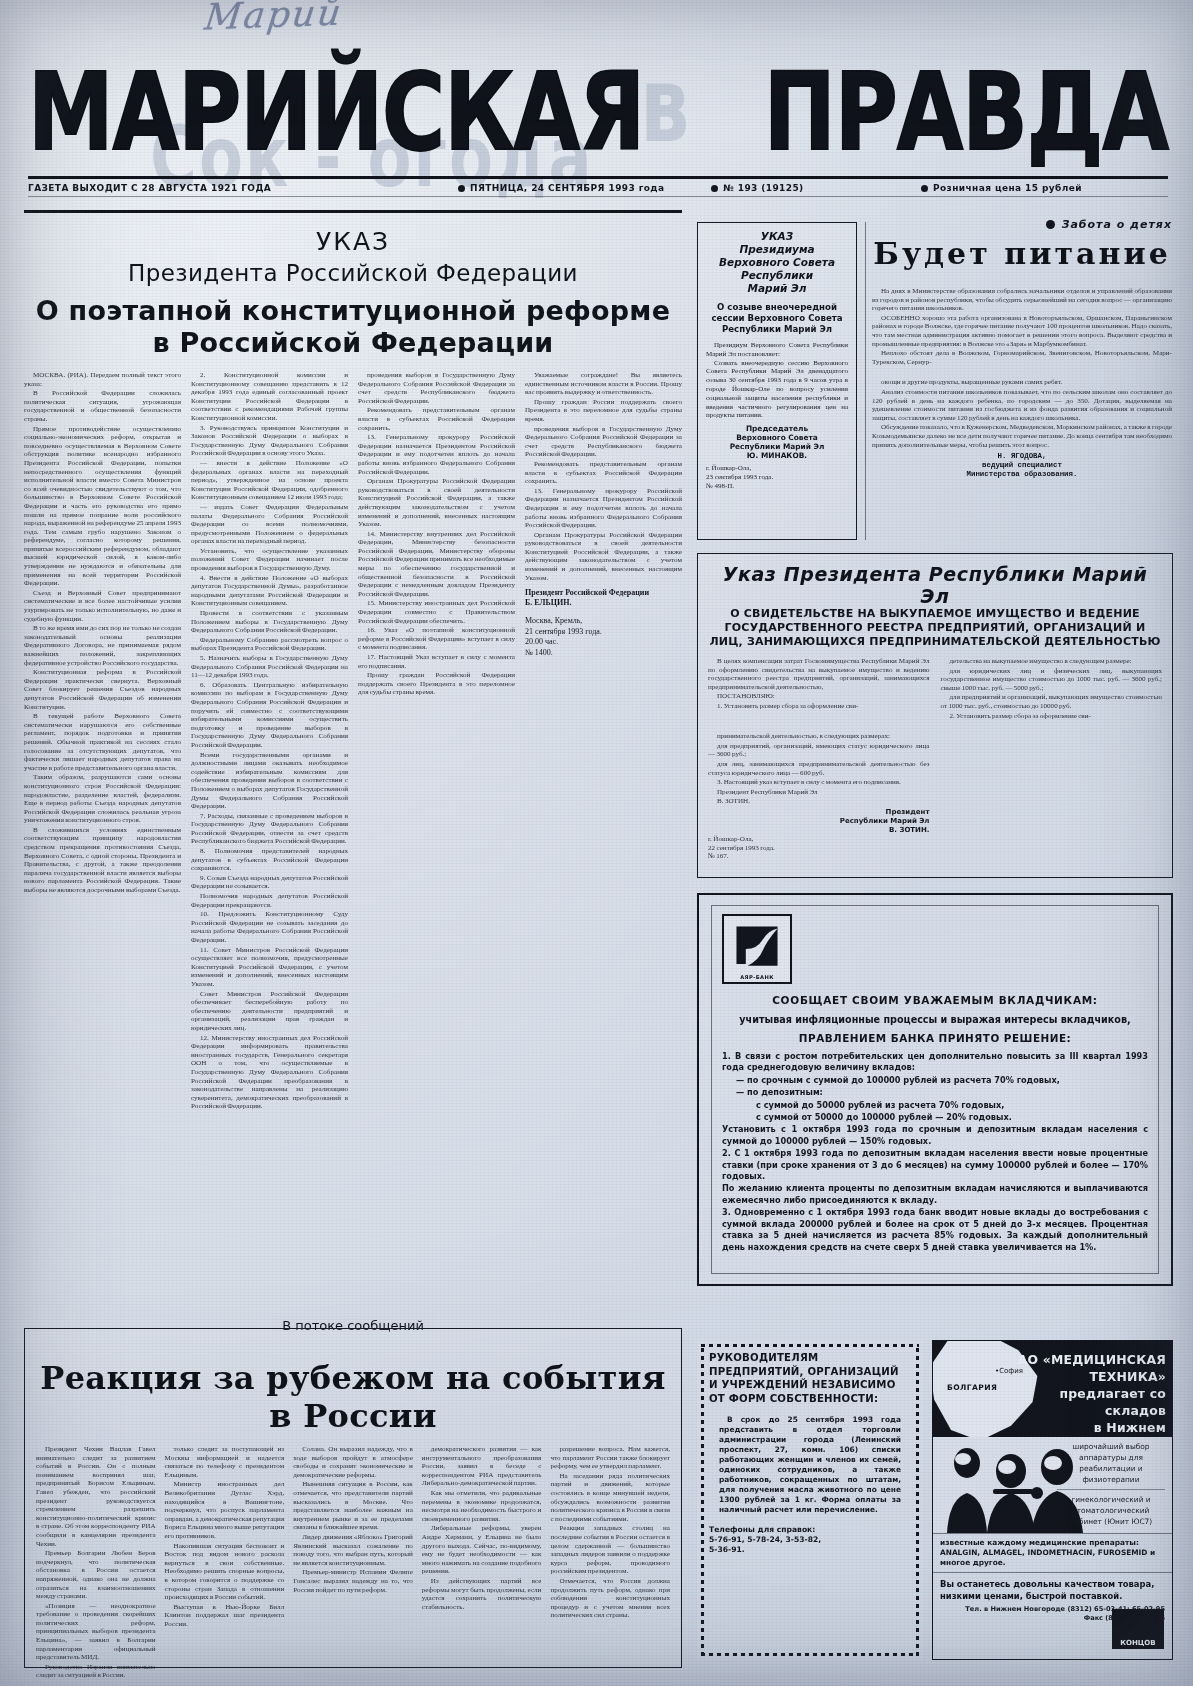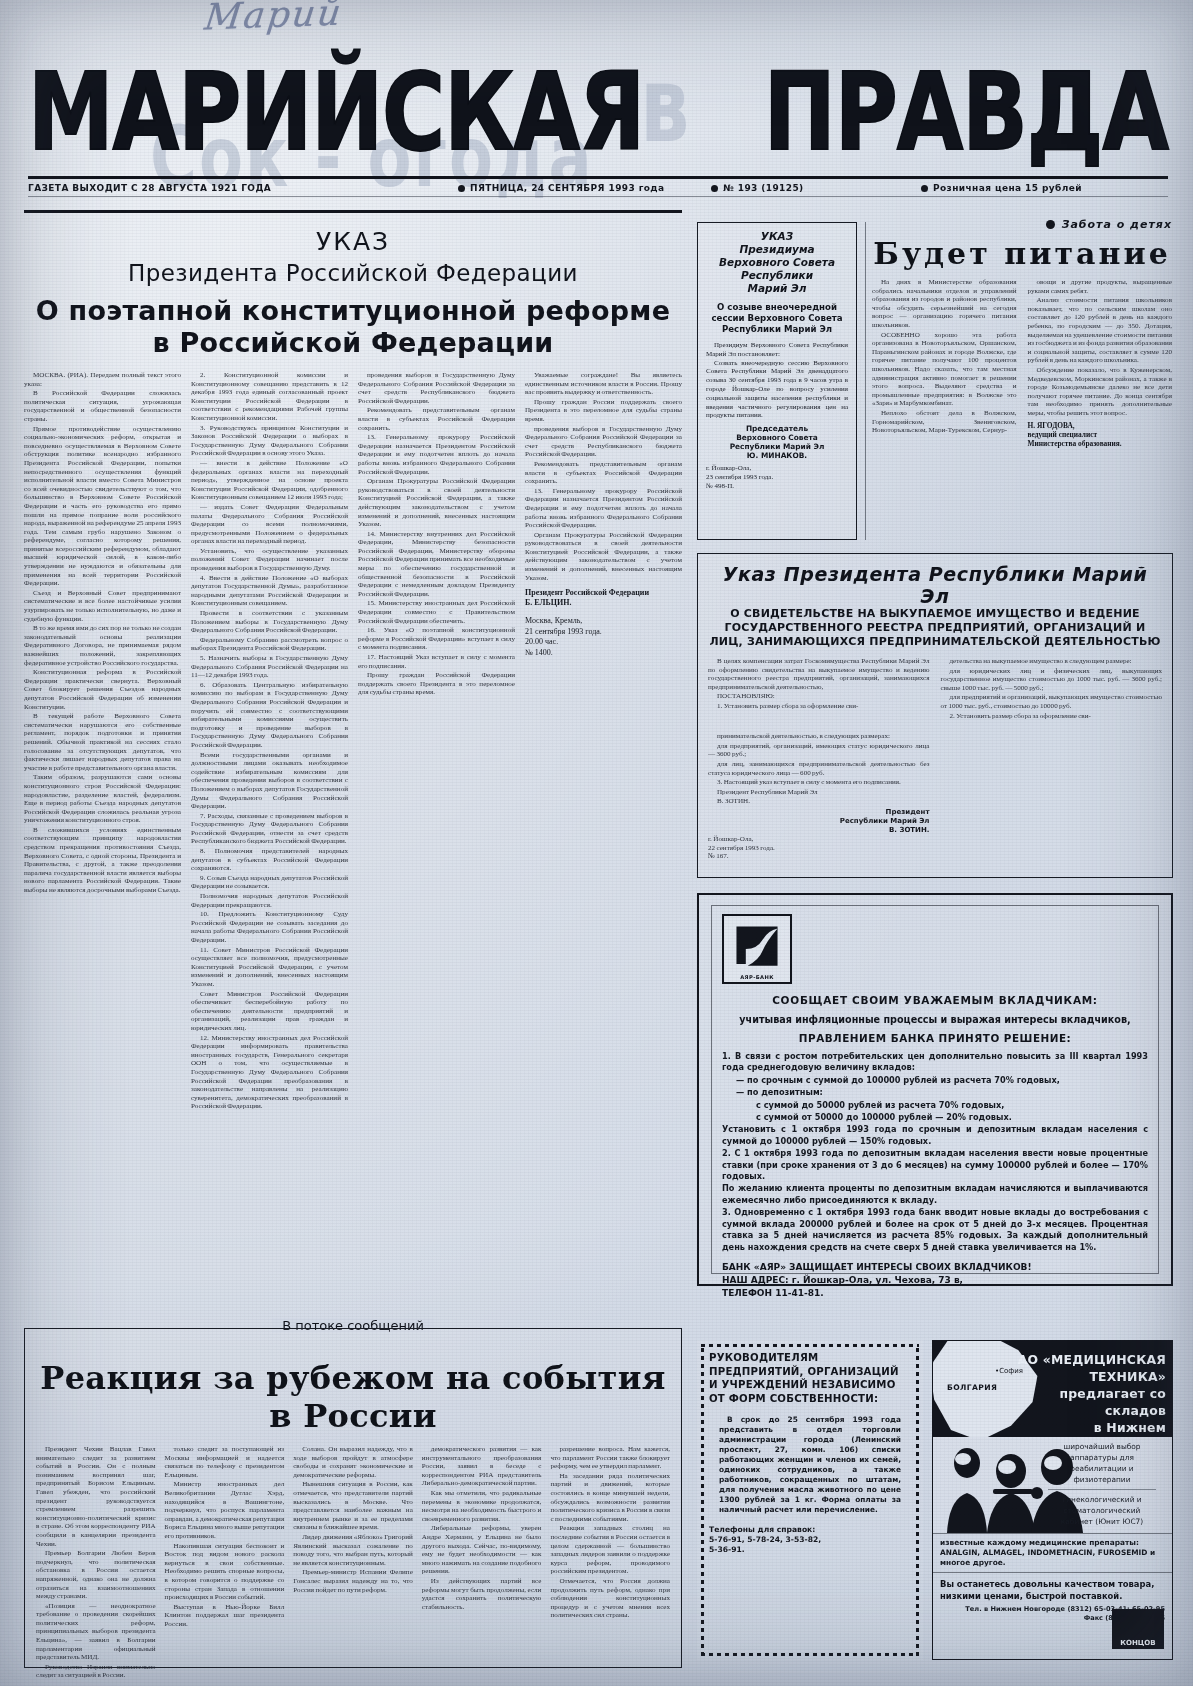--- a/index.html
+++ b/index.html
@@ -123,22 +123,22 @@
   
   #food{position:absolute;left:872px;top:218px;width:300px;height:322px;}
   .rubric{display:flex;align-items:center;justify-content:flex-end;gap:7px;
     font-family:"DejaVu Sans",sans-serif;font-size:11px;font-style:italic;font-weight:700;
     color:#11141c;letter-spacing:1px;}
   .rubric .dot{width:9px;height:9px;}
   .food-h{
     text-align:center;font-family:"DejaVu Serif",serif;font-weight:700;font-size:30px;
     letter-spacing:3px;margin-top:5px;color:#0f1219;
   }
-  .food-cols{display:grid;grid-template-columns:1fr 1fr;gap:11px;margin-top:7px;}
-  .food-sign{text-align:left;font-family:Liberation Serif, serif;font-weight:700;
+  .food-cols{display:grid;grid-template-columns:1fr;gap:11px;margin-top:16px;}
+  .food-sign{text-align:center;font-family:Liberation Mono, monospace;font-weight:700;
     font-size:7.4px;line-height:9px;margin-top:3px;color:#13161e;}
 
   
   #boxB{
     position:absolute;left:697px;top:553px;width:476px;height:325px;
     border:1.6px solid #171b24;padding:9px 10px;box-sizing:border-box;
     background:rgba(255,255,255,.08);
   }
   .boxB-h{
     text-align:center;font-family:"DejaVu Sans",sans-serif;font-style:italic;font-weight:700;
@@ -237,21 +237,21 @@
     clip-path:polygon(18% 4%,52% 0%,76% 14%,92% 38%,88% 62%,70% 84%,44% 98%,20% 88%,6% 60%,2% 30%);
   }
   .adB-bul{position:absolute;left:14px;top:42px;font-family:"DejaVu Sans",sans-serif;
     font-weight:700;font-size:7.6px;color:#11141c;letter-spacing:.4px;}
   .adB-sof{position:absolute;left:62px;top:26px;font-family:"DejaVu Sans",sans-serif;
     font-size:7px;color:#11141c;}
   .adB-t1{position:absolute;left:84px;top:10px;right:6px;text-align:right;
     font-family:"DejaVu Sans",sans-serif;font-weight:700;font-size:12.4px;line-height:17px;
     color:#e9eef5;letter-spacing:.2px;}
   .adB-pic{position:relative;height:96px;background:rgba(255,255,255,.12);}
-  .adB-right{position:absolute;right:16px;top:4px;width:108px;text-align:center;
+  .adB-right{position:absolute;right:7px;top:4px;width:108px;text-align:center;
     font-family:"DejaVu Sans",sans-serif;font-size:7.4px;line-height:11px;color:#171b24;}
   .adB-meds{font-family:"DejaVu Sans",sans-serif;font-weight:700;font-size:7.4px;line-height:10px;
     padding:4px 7px;color:#151921;border-top:1px solid rgba(20,24,32,.5);}
   .adB-sat{font-family:"DejaVu Sans",sans-serif;font-weight:700;font-size:8.4px;line-height:12px;
     padding:5px 7px 0 7px;color:#11141c;border-top:1px solid rgba(20,24,32,.5);}
   .adB-phone{font-family:"DejaVu Sans",sans-serif;font-weight:700;font-size:6.6px;line-height:9px;
     padding:3px 7px;color:#151921;text-align:right;}
   .adB-stamp{position:absolute;right:8px;bottom:10px;width:52px;height:40px;background:#12151d;
     color:#e9eef5;font-family:"DejaVu Sans",sans-serif;font-weight:700;font-size:7px;
     display:flex;align-items:flex-end;justify-content:center;padding-bottom:2px;box-sizing:border-box;}
@@ -476,25 +476,20 @@
           <p>1. В связи с ростом потребительских цен дополнительно повысить за III квартал 1993 года среднегодовую величину вкладов:</p>
           <p class="i1">— по срочным с суммой до 100000 рублей из расчета 70% годовых,</p>
           <p class="i1">— по депозитным:</p>
           <p class="i2">с суммой до 50000 рублей из расчета 70% годовых,</p>
           <p class="i2">с суммой от 50000 до 100000 рублей — 20% годовых.</p>
           <p>Установить с 1 октября 1993 года по срочным и депозитным вкладам населения с суммой до 100000 рублей — 150% годовых.</p>
           <p>2. С 1 октября 1993 года по депозитным вкладам населения ввести новые процентные ставки (при сроке хранения от 3 до 6 месяцев) на сумму 100000 рублей и более — 170% годовых.</p>
           <p>По желанию клиента проценты по депозитным вкладам начисляются и выплачиваются ежемесячно либо присоединяются к вкладу.</p>
           <p>3. Одновременно с 1 октября 1993 года банк вводит новые вклады до востребования с суммой вклада 200000 рублей и более на срок от 5 дней до 3-х месяцев. Процентная ставка за 5 дней начисляется из расчета 85% годовых. За каждый дополнительный день нахождения средств на счете сверх 5 дней ставка увеличивается на 1%.</p>
         </div>
-      <div class="bank-foot">
-        <div>БАНК «АЯР» ЗАЩИЩАЕТ ИНТЕРЕСЫ СВОИХ ВКЛАДЧИКОВ!</div>
-        <div>НАШ АДРЕС: г. Йошкар-Ола, ул. Чехова, 73 в,</div>
-        <div>ТЕЛЕФОН 11-41-81.</div>
-      </div>
     </div>
   </div>
 
   <div class="kicker">
     <span>В потоке сообщений</span>
   </div>
   <div id="react">
     <div class="react-h">Реакция за рубежом на события в России</div>
     <div class="react-cols">
       <div class="col-text blur2" id="rc1">

